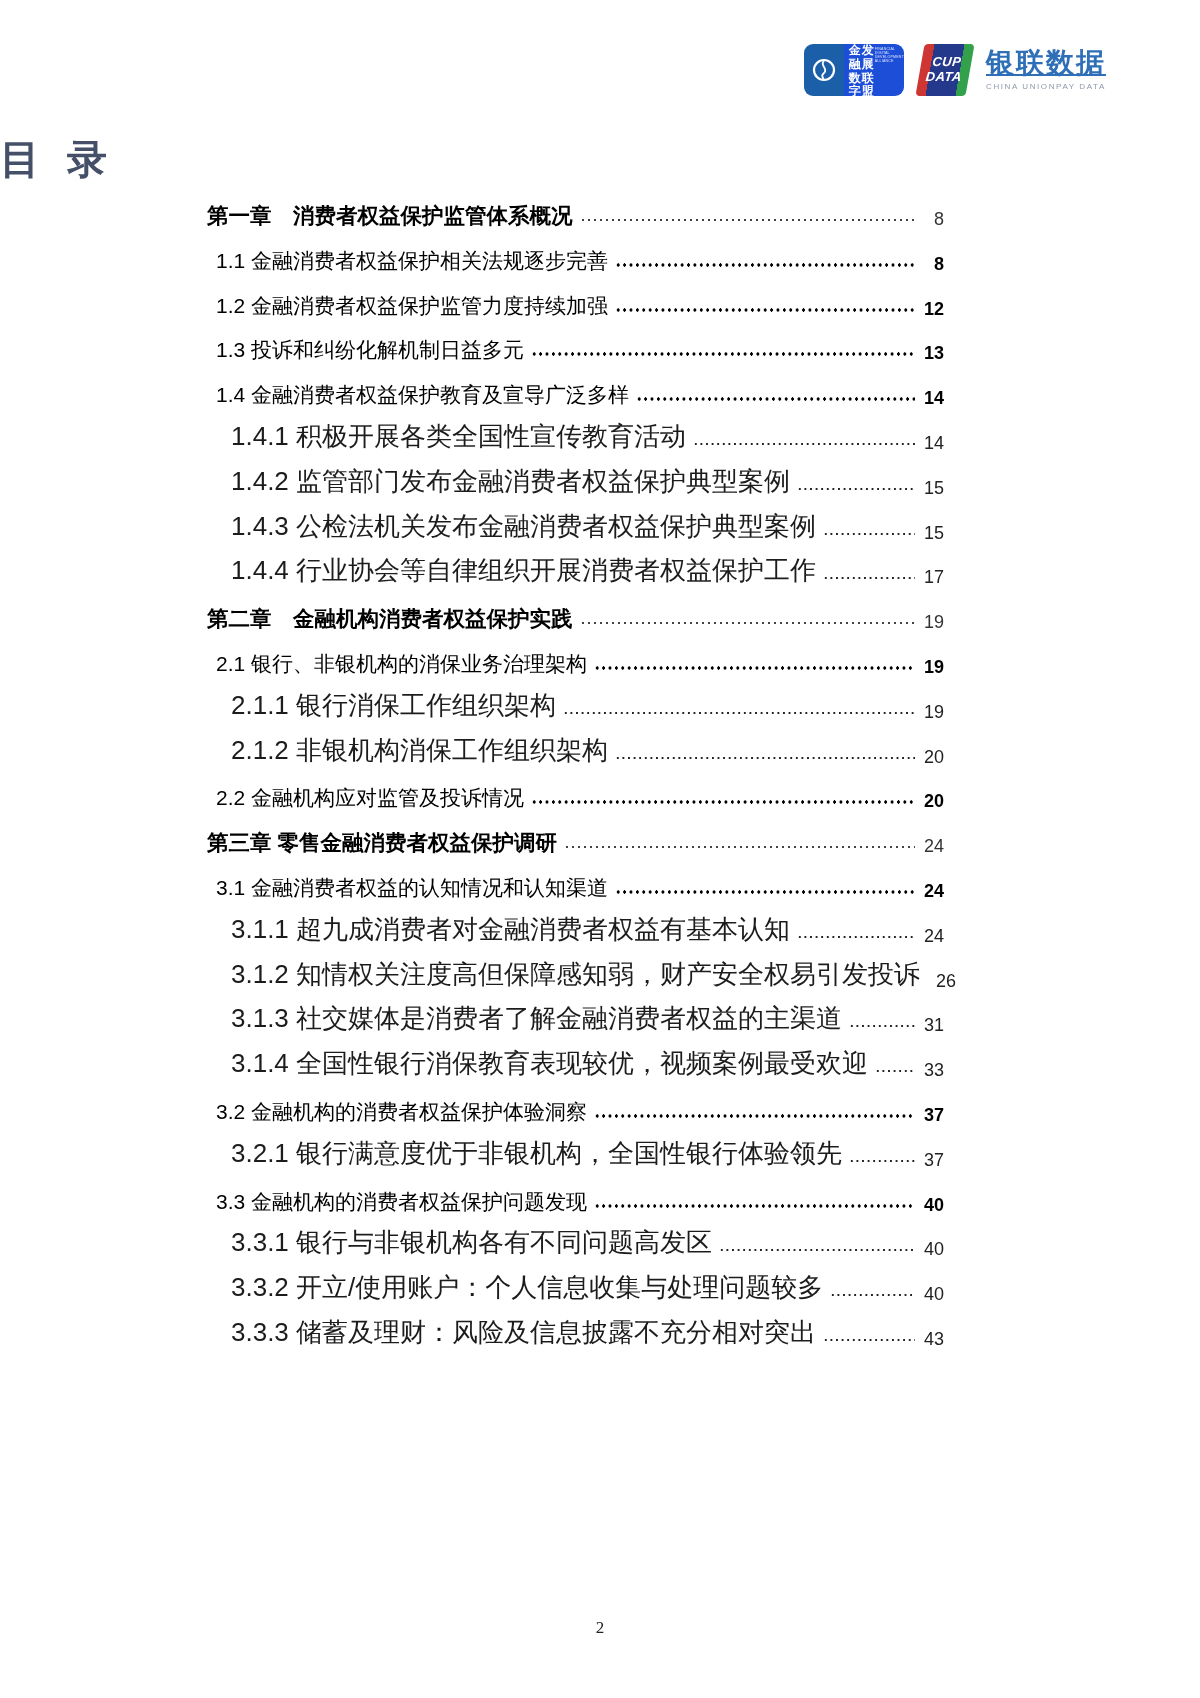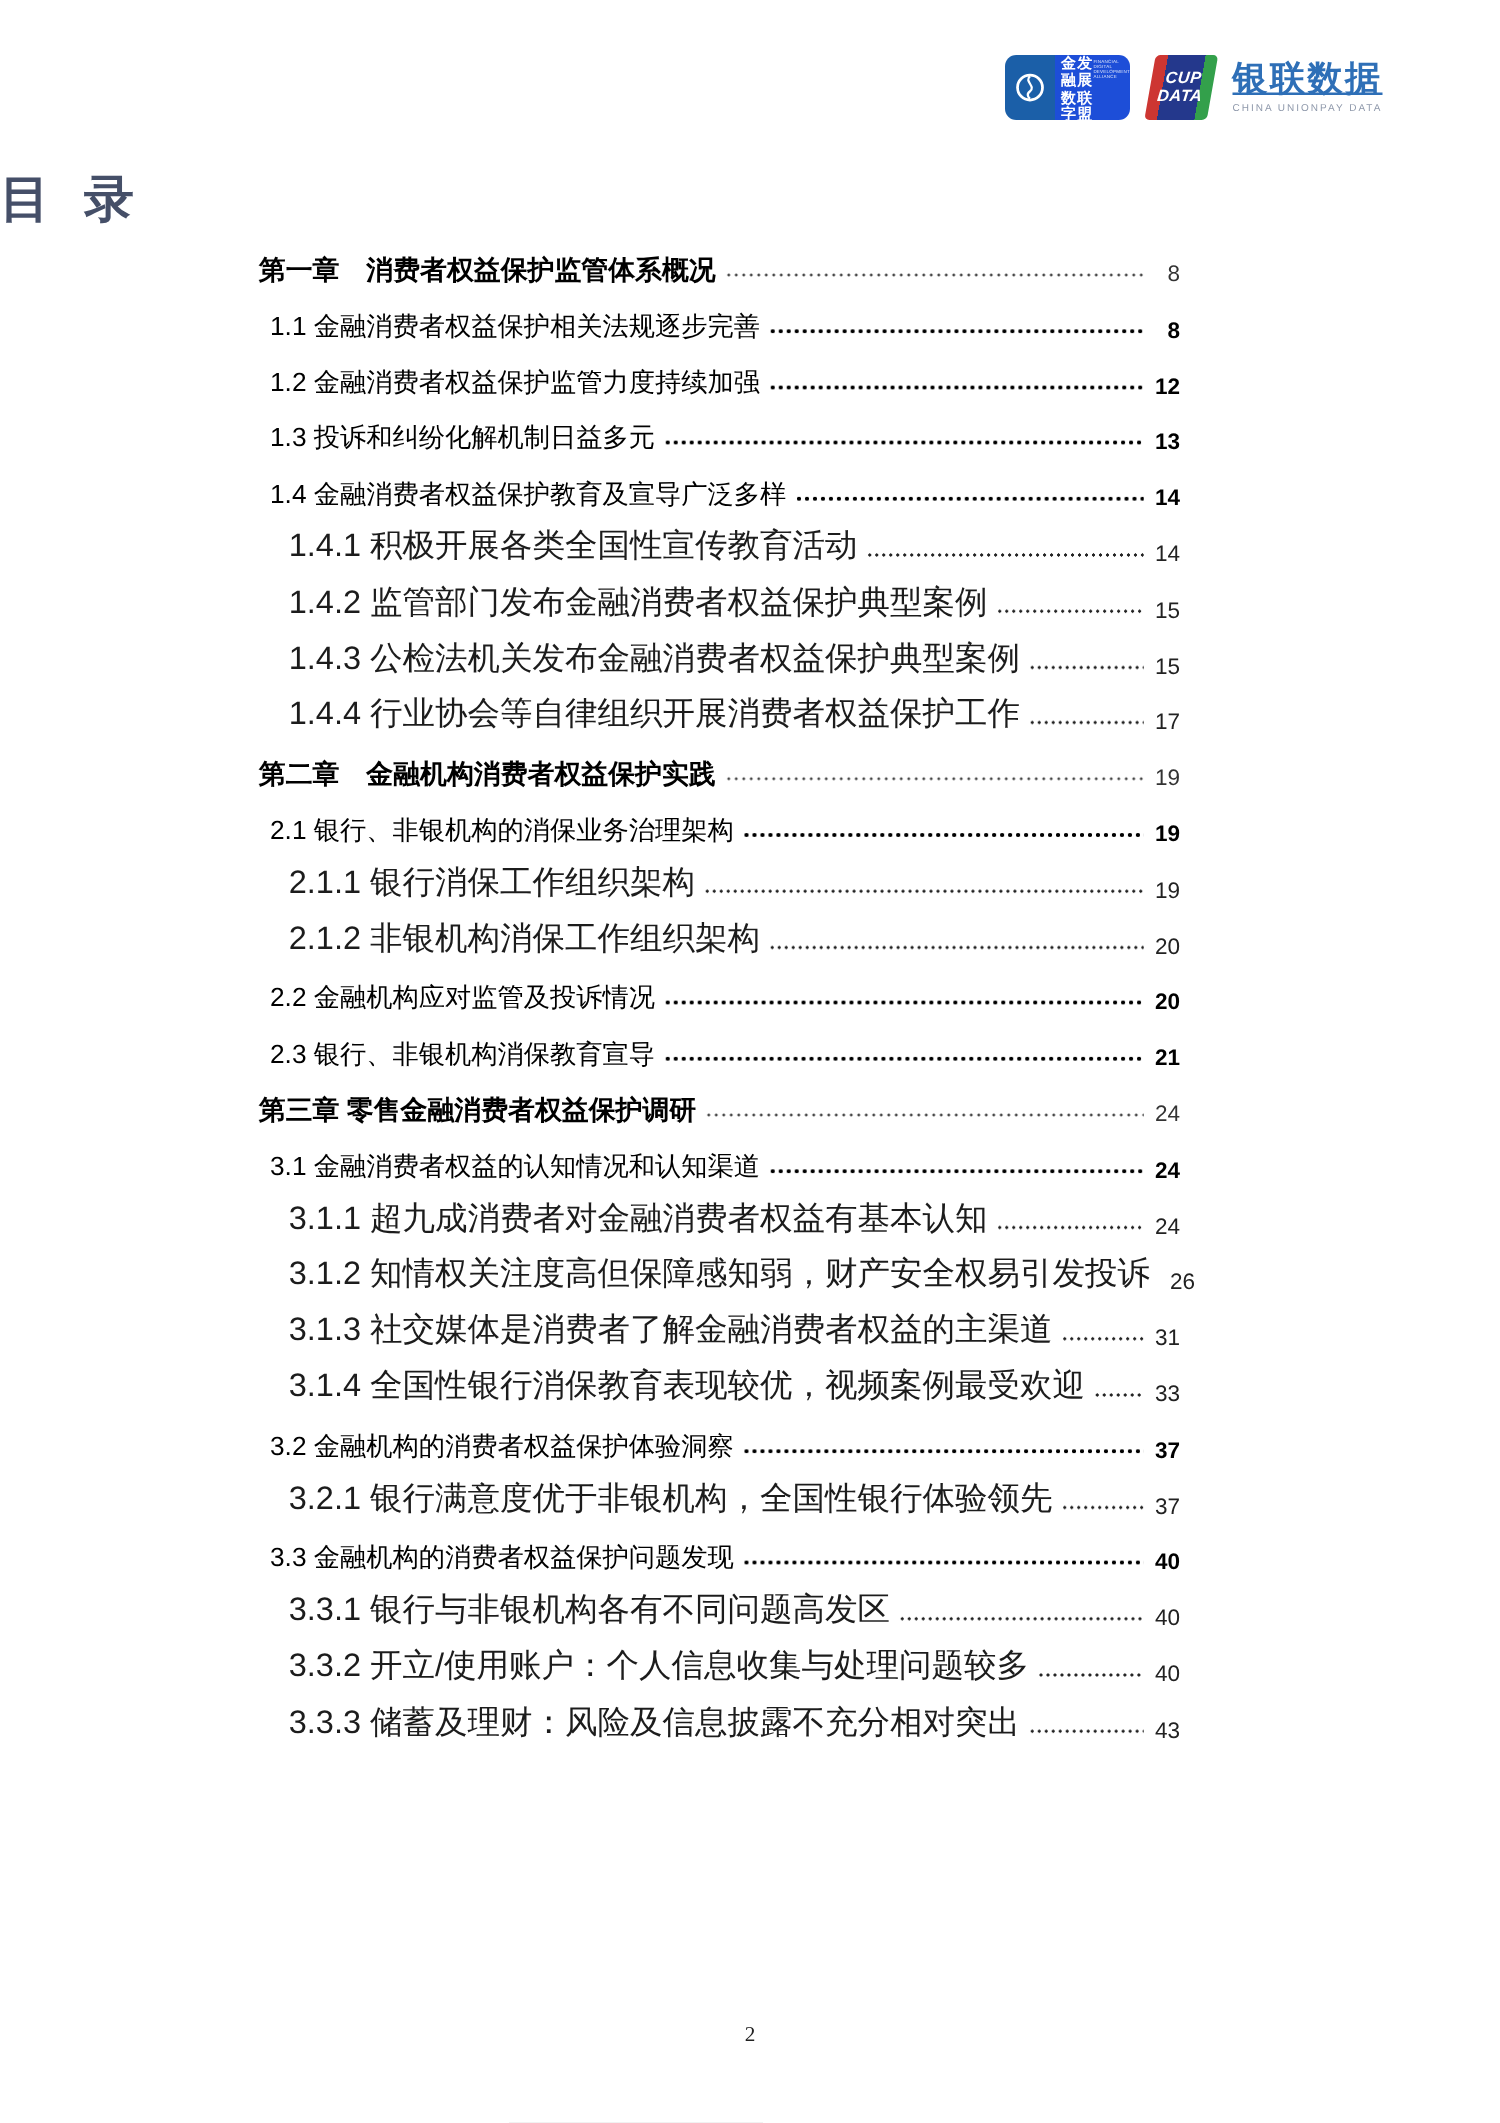--- a/index.html
+++ b/index.html
@@ -214,25 +214,20 @@
     <span class="toc-leader"></span>
     <span class="toc-page">20</span>
   </div>
 
   <div class="toc-row level-section">
     <span class="toc-label">2.2 金融机构应对监管及投诉情况</span>
     <span class="toc-leader"></span>
     <span class="toc-page">20</span>
   </div>
 
-  <div class="toc-row level-section">
-    <span class="toc-label">2.3 银行、非银机构消保教育宣导</span>
-    <span class="toc-leader"></span>
-    <span class="toc-page">21</span>
-  </div>
 
   <div class="toc-row level-chapter">
     <span class="toc-label">第三章 零售金融消费者权益保护调研</span>
     <span class="toc-leader"></span>
     <span class="toc-page">24</span>
   </div>
 
   <div class="toc-row level-section">
     <span class="toc-label">3.1 金融消费者权益的认知情况和认知渠道</span>
     <span class="toc-leader"></span>

